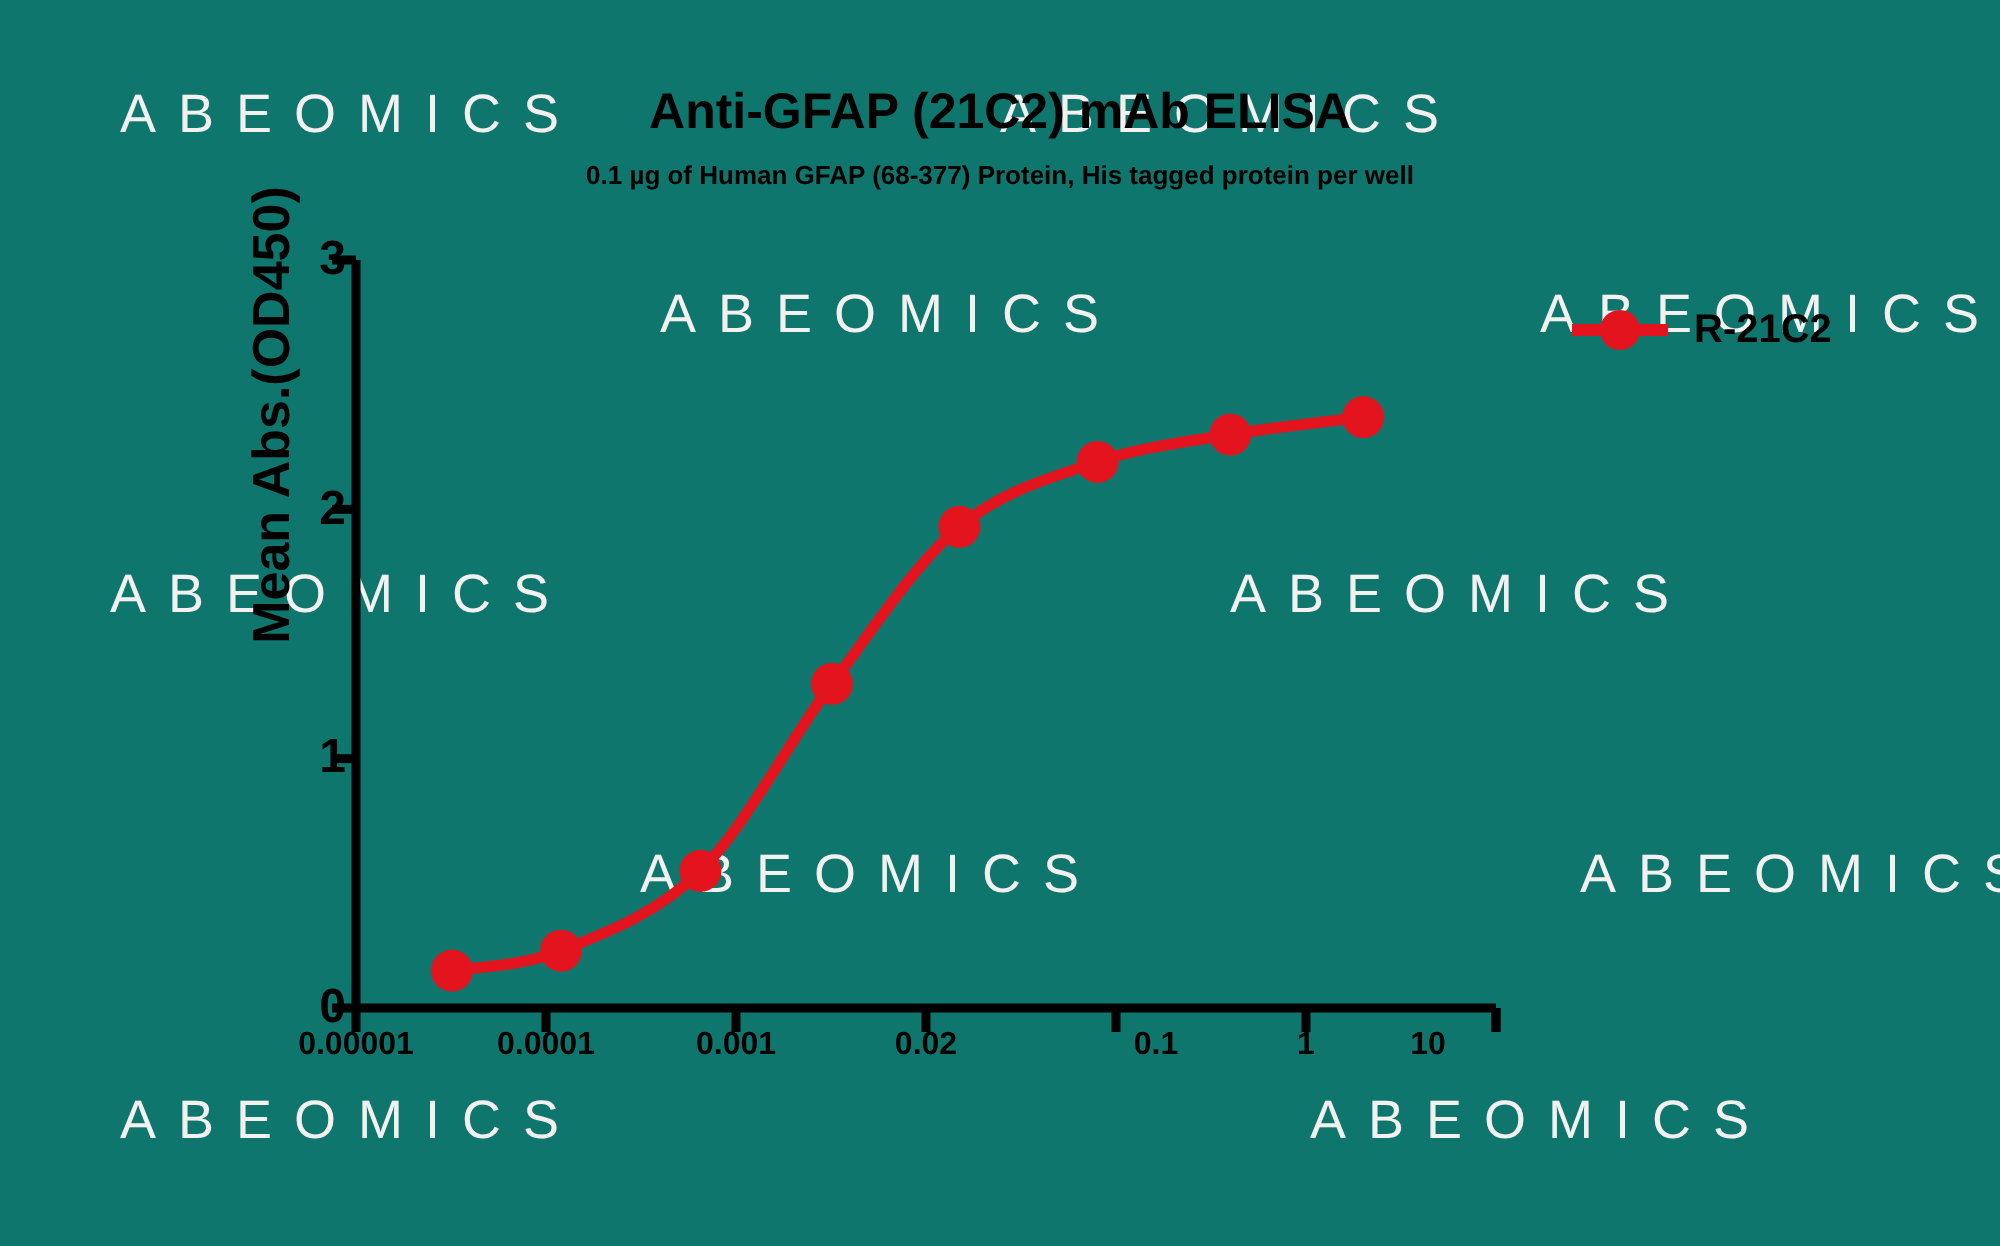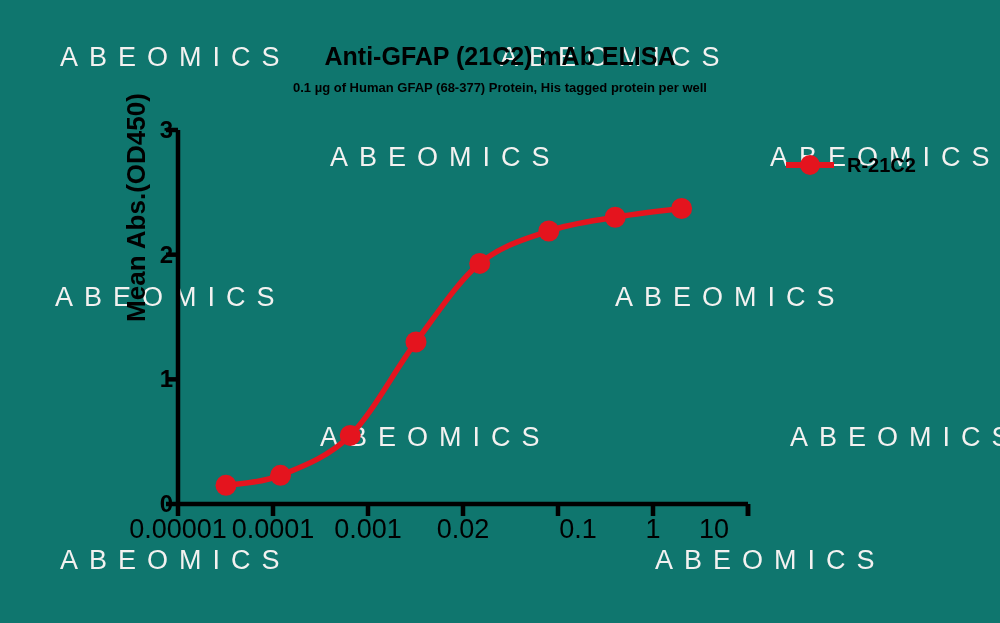--- a/index.html
+++ b/index.html
@@ -92,22 +92,22 @@
     text-align: center;
     font-size: 26px;
     font-weight: bold;
     color: #000000;
     z-index: 3;
   }
 
   
   .xtick-label {
     position: absolute;
-    font-size: 27px;
-    font-weight: normal;
+    font-size: 16px;
+    font-weight: bold;
     color: #000000;
     z-index: 3;
     white-space: nowrap;
     text-align: center;
     transform: translateX(-50%);
     top: 514px;
   }
   .ytick-label {
     position: absolute;
     font-size: 24px;

